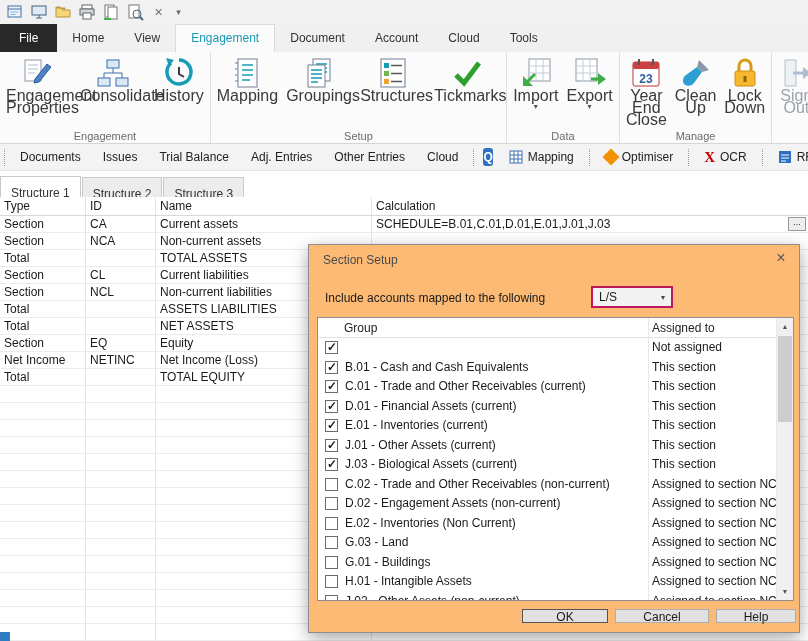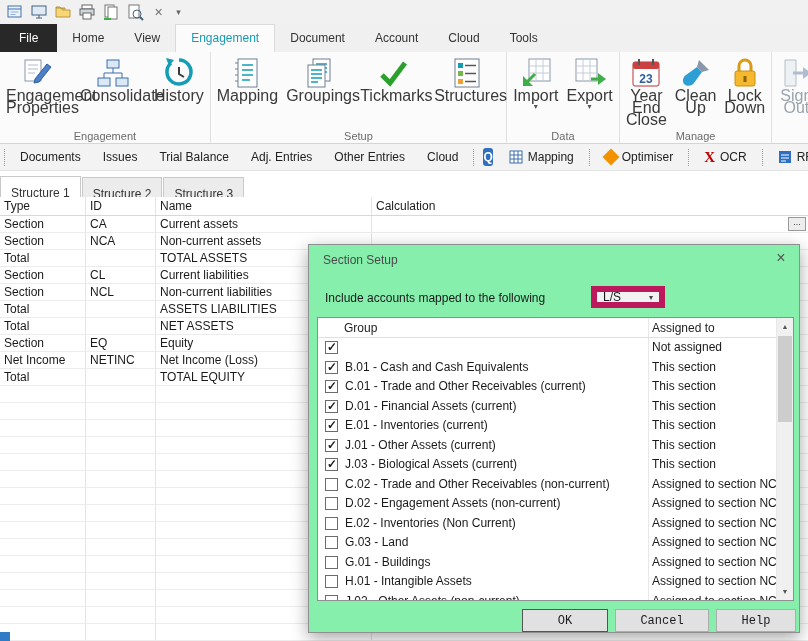--- a/index.html
+++ b/index.html
@@ -47,43 +47,43 @@
   .stab.active{background:#fff;height:21px}
   
   .grid{position:absolute;left:0;top:197px;width:808px;height:444px;background:#fff}
   .grow{display:flex;height:17px;line-height:17px;border-bottom:1px solid #ececec;position:relative}
   .ghead{height:19px;line-height:19px;border-bottom:1px solid #d8d8d8;color:#1c1c1c}
   .gcell{padding:0 4px;overflow:hidden;white-space:nowrap;border-right:1px solid #e4e4e4;height:100%}
   .c-type{width:86px}.c-id{width:70px}.c-name{width:216px}.c-calc{flex:1;border-right:none}
   .dots{position:absolute;right:2px;top:1px;width:18px;height:14px;background:#ededed;border:1px solid #999;font-size:9px;line-height:9px;text-align:center;color:#333}
   .corner{position:absolute;left:0;bottom:0;width:10px;height:9px;background:#2f7cc4}
   
-  .dialog{position:absolute;left:308px;top:244px;width:492px;height:389px;background:#86efac;border:1px solid #8f8f8f;box-shadow:0 5px 16px rgba(0,0,0,.35);z-index:10}
+  .dialog{position:absolute;left:308px;top:244px;width:492px;height:389px;background:#fdba74;border:1px solid #8f8f8f;box-shadow:0 5px 16px rgba(0,0,0,.35);z-index:10}
   .dtitle{position:absolute;left:14px;top:8px;color:#4a4a4a}
   .dclose{position:absolute;right:8px;top:4px;font-size:16px;color:#555;width:20px;text-align:center}
   .dlabel{position:absolute;left:16px;top:46px;color:#1a1a1a}
-  .combo{position:absolute;left:282px;top:41px;width:74px;height:22px;border:6px solid #be185d;background:#f2f2f2;display:flex;align-items:center}
+  .combo{position:absolute;left:282px;top:41px;width:82px;height:22px;border:2px solid #be185d;background:#f2f2f2;display:flex;align-items:center}
   .combo-val{flex:1;padding-left:6px}
   .combo-arr{width:16px;font-size:8px;color:#444;text-align:center}
   .dlist{position:absolute;left:8px;top:72px;width:477px;height:284px;border:1px solid #8f8f8f;background:#fff;overflow:hidden}
   .lhead{height:20px;line-height:20px;border-bottom:1px solid #e0e0e0;position:relative;color:#222}
   .lh-group{position:absolute;left:26px}
   .lh-assigned{position:absolute;left:334px}
   .colsep{position:absolute;left:330px;top:0;bottom:0;border-left:1px solid #e8e8e8}
   .lbody{position:absolute;left:0;top:20px;right:17px;bottom:0;overflow:hidden}
   .lrow{height:19.5px;position:relative}
   .cb{position:absolute;left:7px;top:3px;width:13px;height:13px;border:1px solid #6b6b6b;background:#fff}
   .cb.on::after{content:"\2713";position:absolute;left:1px;top:-2px;font-size:12px;font-weight:bold;color:#1d1d1d}
   .lgroup{position:absolute;left:27px;line-height:19.5px;white-space:nowrap}
   .lassigned{position:absolute;left:334px;line-height:19.5px;white-space:nowrap}
   .vscroll{position:absolute;right:0;top:0;bottom:0;width:17px;background:#f0f0f0;border-left:1px solid #e8e8e8}
   .sarr{position:absolute;left:0;width:16px;height:17px;font-size:7px;color:#555;text-align:center;line-height:17px}
   .sarr.up{top:0}.sarr.down{bottom:0}
   .sthumb{position:absolute;left:1px;top:18px;width:14px;height:86px;background:#cdcdcd}
-  .dbtn{position:absolute;top:364px;height:23px;background:#e1e1e1;border:1px solid #adadad;font-family:Liberation Mono, monospace;font-size:12px;color:#1a1a1a}
+  .dbtn{position:absolute;top:364px;height:14px;background:#e1e1e1;border:1px solid #adadad;font-family:Liberation Sans, sans-serif;font-size:12px;color:#1a1a1a}
   .dbtn.ok{left:213px;width:86px;border-color:#555}
   .dbtn.cancel{left:306px;width:94px}
   .dbtn.help{left:407px;width:80px}
 </style>
 </head>
 <body>
 
 <div class="win-title">Ca</div>
 
 <div class="qat">
@@ -197,38 +197,38 @@
             <path d="M13 7h11M13 11h11M13 15h11" stroke="#159db6" stroke-width="1.5" fill="none"></path>
             <rect x="5" y="8" width="17" height="22" fill="#fff" stroke="#6e7e90"></rect>
             <path d="M8 13h11M8 17h11M8 21h11M8 25h7" stroke="#159db6" stroke-width="1.5" fill="none"></path>
           </svg>
         </span>
       <span class="rlabel">Groupings</span>
     </div>
     <div class="ritem">
       <span class="ico">
           <svg viewBox="0 0 32 32">
-            <path d="M5 18l8 8L28 6" stroke="#2ca02c" stroke-width="5" fill="none"></path>
-          </svg>
-        </span>
-      <span class="rlabel">Tickmarks</span>
-    </div>
-    <div class="ritem">
-      <span class="ico">
-          <svg viewBox="0 0 32 32">
             <rect x="4" y="2" width="24" height="28" fill="#fff" stroke="#6e7e90"></rect>
             <rect x="7" y="6" width="5" height="5" fill="#159db6"></rect>
             <path d="M14 8.5h11" stroke="#555" stroke-width="1.5" fill="none"></path>
             <rect x="7" y="14" width="5" height="5" fill="#74b74a"></rect>
             <path d="M14 16.5h11" stroke="#555" stroke-width="1.5" fill="none"></path>
             <rect x="7" y="22" width="5" height="5" fill="#f0a030"></rect>
             <path d="M14 24.5h11" stroke="#555" stroke-width="1.5" fill="none"></path>
           </svg>
         </span>
       <span class="rlabel">Structures</span>
+    </div>
+    <div class="ritem">
+      <span class="ico">
+          <svg viewBox="0 0 32 32">
+            <path d="M5 18l8 8L28 6" stroke="#2ca02c" stroke-width="5" fill="none"></path>
+          </svg>
+        </span>
+      <span class="rlabel">Tickmarks</span>
     </div>
     <div class="glabel">Setup</div>
   </div>
 
   <div class="rgroup">
     <div class="ritem">
       <span class="ico">
           <svg viewBox="0 0 32 32">
             <rect x="9" y="2" width="21" height="22" fill="#fff" stroke="#8a97a8"></rect>
             <path d="M9 9h21M9 16h21M16 2v22M23 2v22" stroke="#c4cdd8" fill="none"></path>
@@ -379,20 +379,21 @@
     <div class="gcell c-type">Type</div>
     <div class="gcell c-id">ID</div>
     <div class="gcell c-name">Name</div>
     <div class="gcell c-calc">Calculation</div>
   </div>
   <div>
       <div class="grow">
         <div class="gcell c-type">Section</div>
         <div class="gcell c-id">CA</div>
         <div class="gcell c-name">Current assets</div>
+        <div class="gcell c-calc">SCHEDULE=B.01,C.01,D.01,E.01,J.01,J.03</div>
         <div class="dots">...</div>
       </div>
       <div class="grow">
         <div class="gcell c-type">Section</div>
         <div class="gcell c-id">NCA</div>
         <div class="gcell c-name">Non-current assets</div>
         <div class="gcell c-calc"></div>
       </div>
       <div class="grow">
         <div class="gcell c-type">Total</div>

